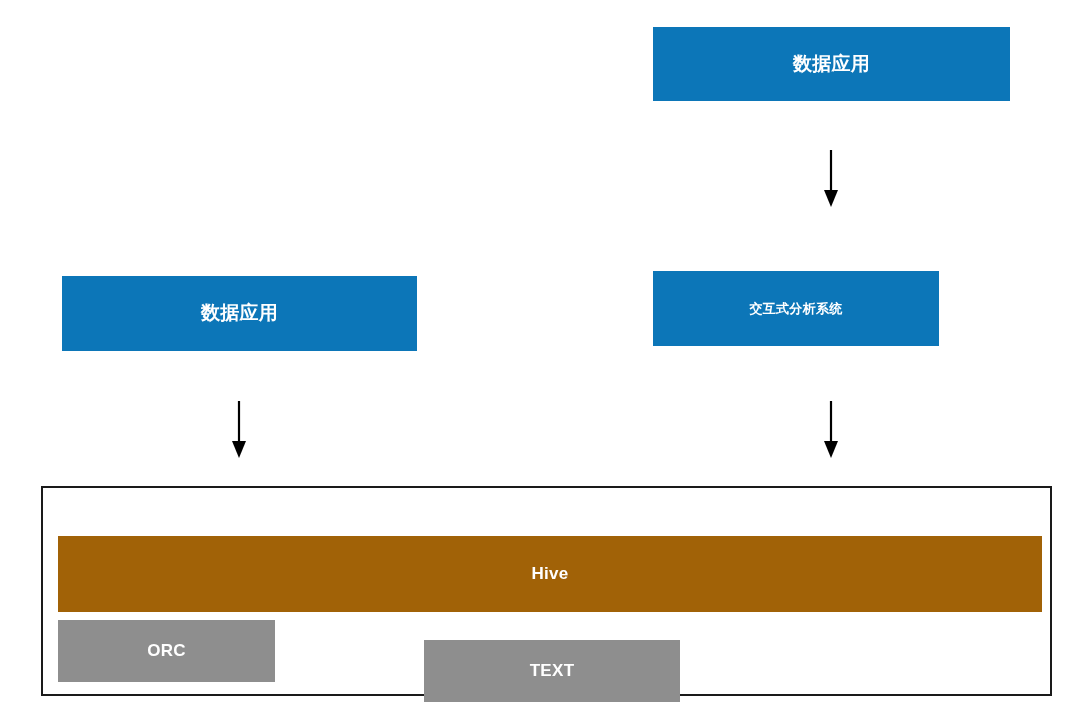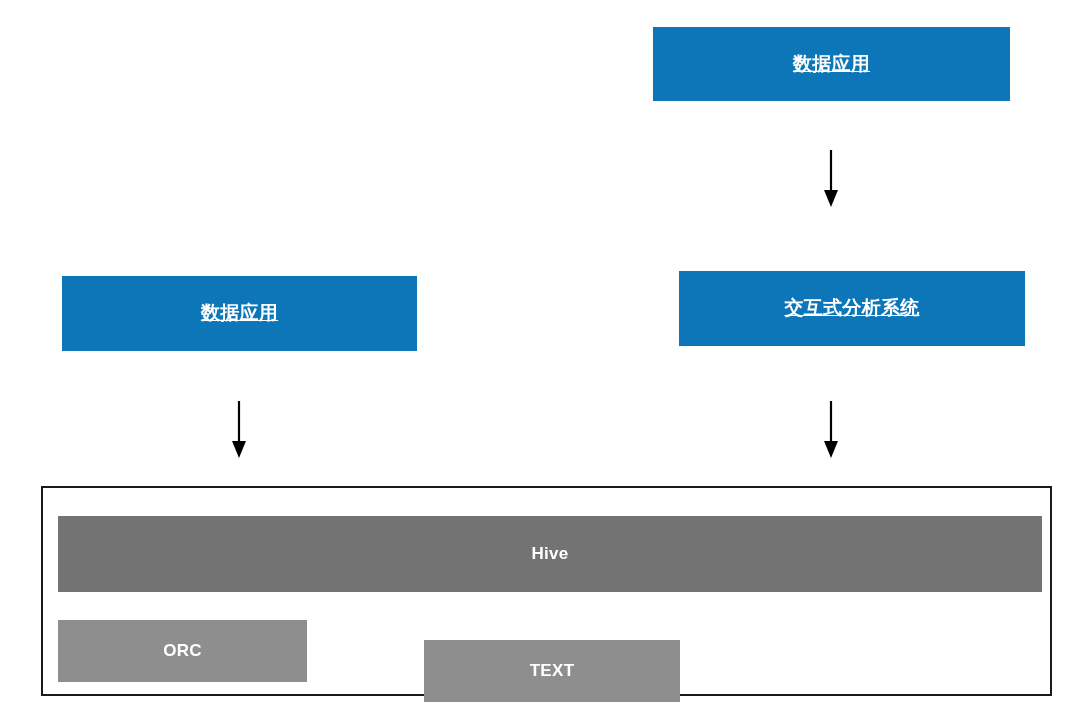--- a/index.html
+++ b/index.html
@@ -30,49 +30,48 @@
     justify-content: center;
     text-align: center;
     color: #ffffff;
     font-weight: bold;
     line-height: 1.2;
     letter-spacing: 0.3px;
     user-select: none;
   }
 
   
-  .node--blue  { background: #0C76B8; text-decoration: underline; }
-  .node--teal  { background: #737373; }
+  .node--blue  { background: #0C76B8; }
+  .node--teal  { background: #a16207; margin-top: 20px; }
   .node--gray  { background: #8E8E8E; }
 
   
   .node--app-top {
     left: 653px;  top: 27px;
     width: 357px; height: 74px;
     font-size: 19px;
   }
   .node--app-left {
     left: 62px;   top: 276px;
     width: 355px; height: 75px;
     font-size: 19px;
   }
   .node--interactive {
     left: 653px;  top: 271px;
-    width: 346px; height: 75px;
-    font-size: 19px;
-    margin-left: 26px;
+    width: 286px; height: 75px;
+    font-size: 13px;
   }
   .node--hive {
     left: 58px;   top: 516px;
     width: 984px; height: 76px;
     font-size: 17px;
   }
   .node--orc {
     left: 58px;   top: 620px;
-    width: 249px; height: 62px;
+    width: 217px; height: 62px;
     font-size: 17px;
   }
   .node--text {
     left: 424px;  top: 640px;
     width: 256px; height: 62px;
     font-size: 17px;
   }
   .node--parquet {
     left: 787px;  top: 620px;
     width: 250px; height: 62px;

